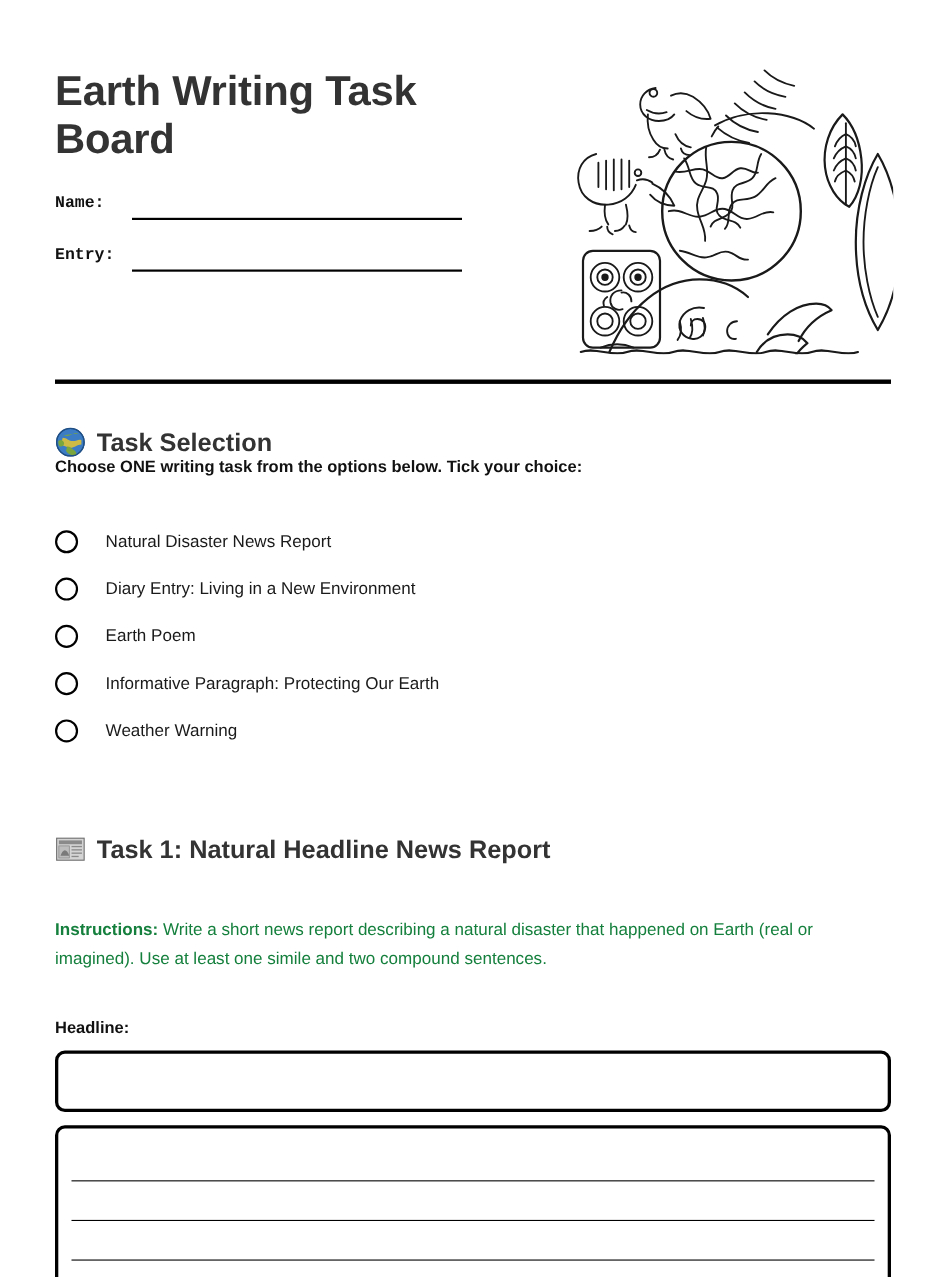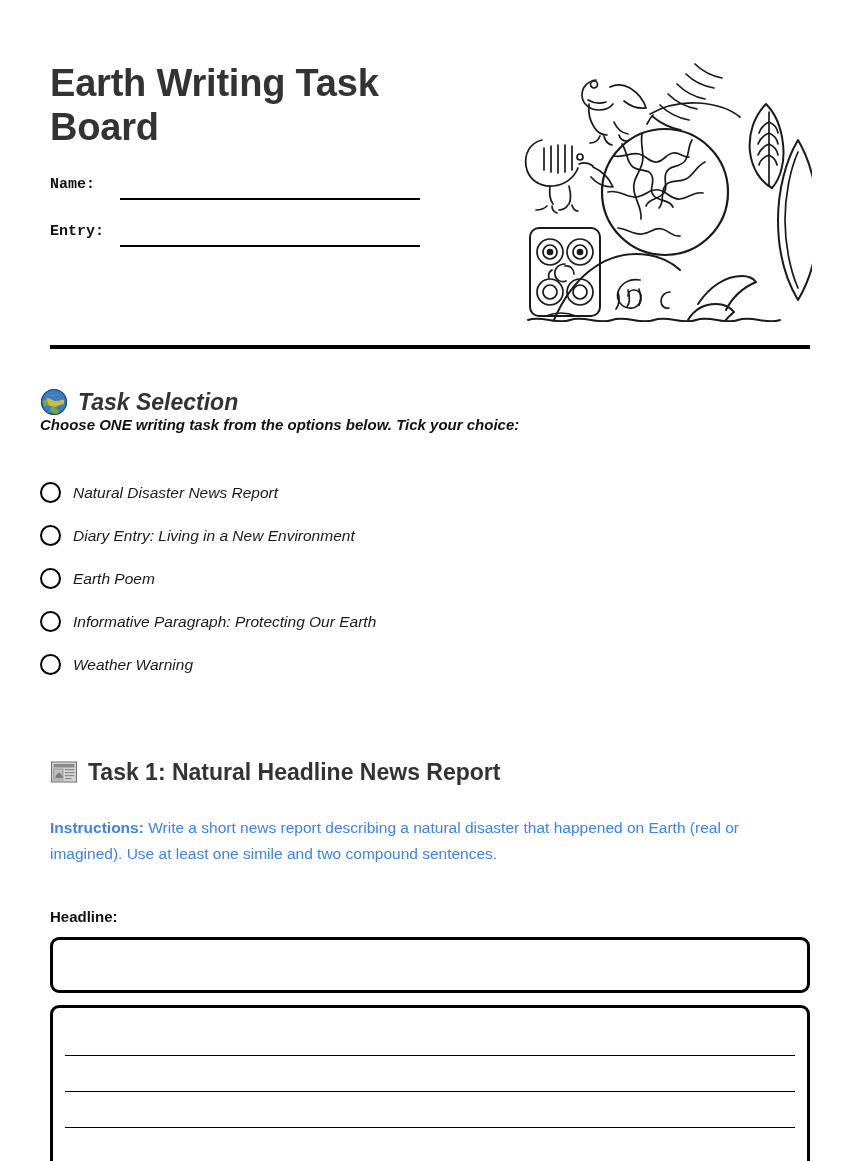--- a/index.html
+++ b/index.html
@@ -104,40 +104,39 @@
   .emoji-icon {
     display: inline-block;
     width: 28px;
     height: 28px;
     flex: 0 0 28px;
   }
   .emoji-icon svg { display: block; width: 28px; height: 28px; }
 
   .task-selection {
     position: absolute;
-    left: 40px;
+    left: 50px;
     top: 388px;
     width: 760px;
-    font-style: italic;
   }
 
   .prompt-line {
     font-size: 15px;
     font-weight: bold;
     color: #111111;
   }
 
   .options {
     margin-top: 38px;
   }
 
   .option-row {
     display: flex;
     align-items: center;
-    gap: 12px;
+    gap: 25px;
     height: 43px;
   }
 
   .radio {
     width: 21px;
     height: 21px;
     border: 2.6px solid #000000;
     border-radius: 50%;
     background: #ffffff;
     flex: 0 0 21px;
@@ -151,24 +150,24 @@
 
   
   .task-one {
     position: absolute;
     left: 50px;
     top: 758px;
     width: 760px;
   }
 
   .instructions {
-    margin-top: 29px;
+    margin-top: 47px;
     font-size: 15.5px;
     line-height: 1.65;
-    color: #3b82f6;
+    color: #15803d;
   }
   .instructions b { font-weight: bold; }
 
   .field-heading {
     margin-top: 42px;
     font-size: 15px;
     font-weight: bold;
     color: #111111;
   }
 

